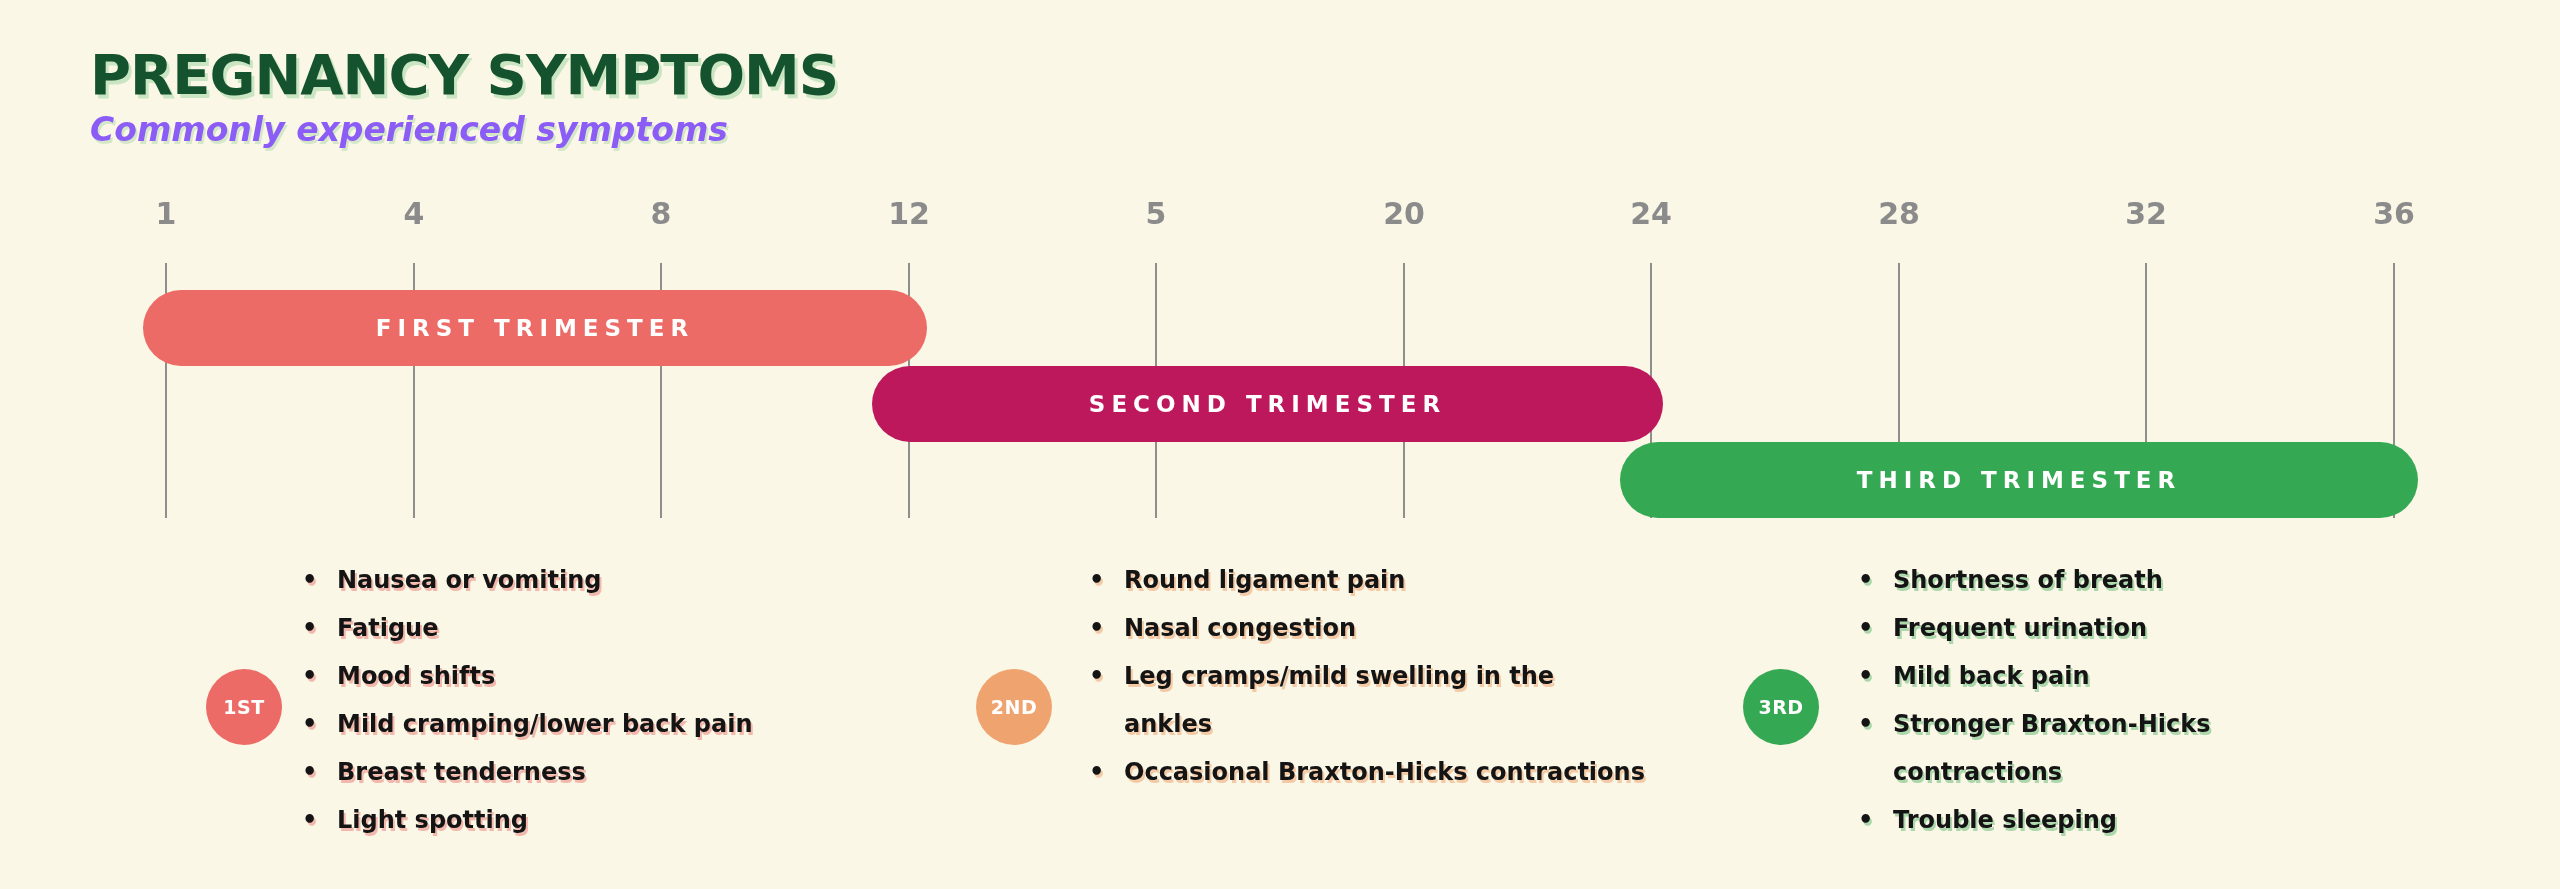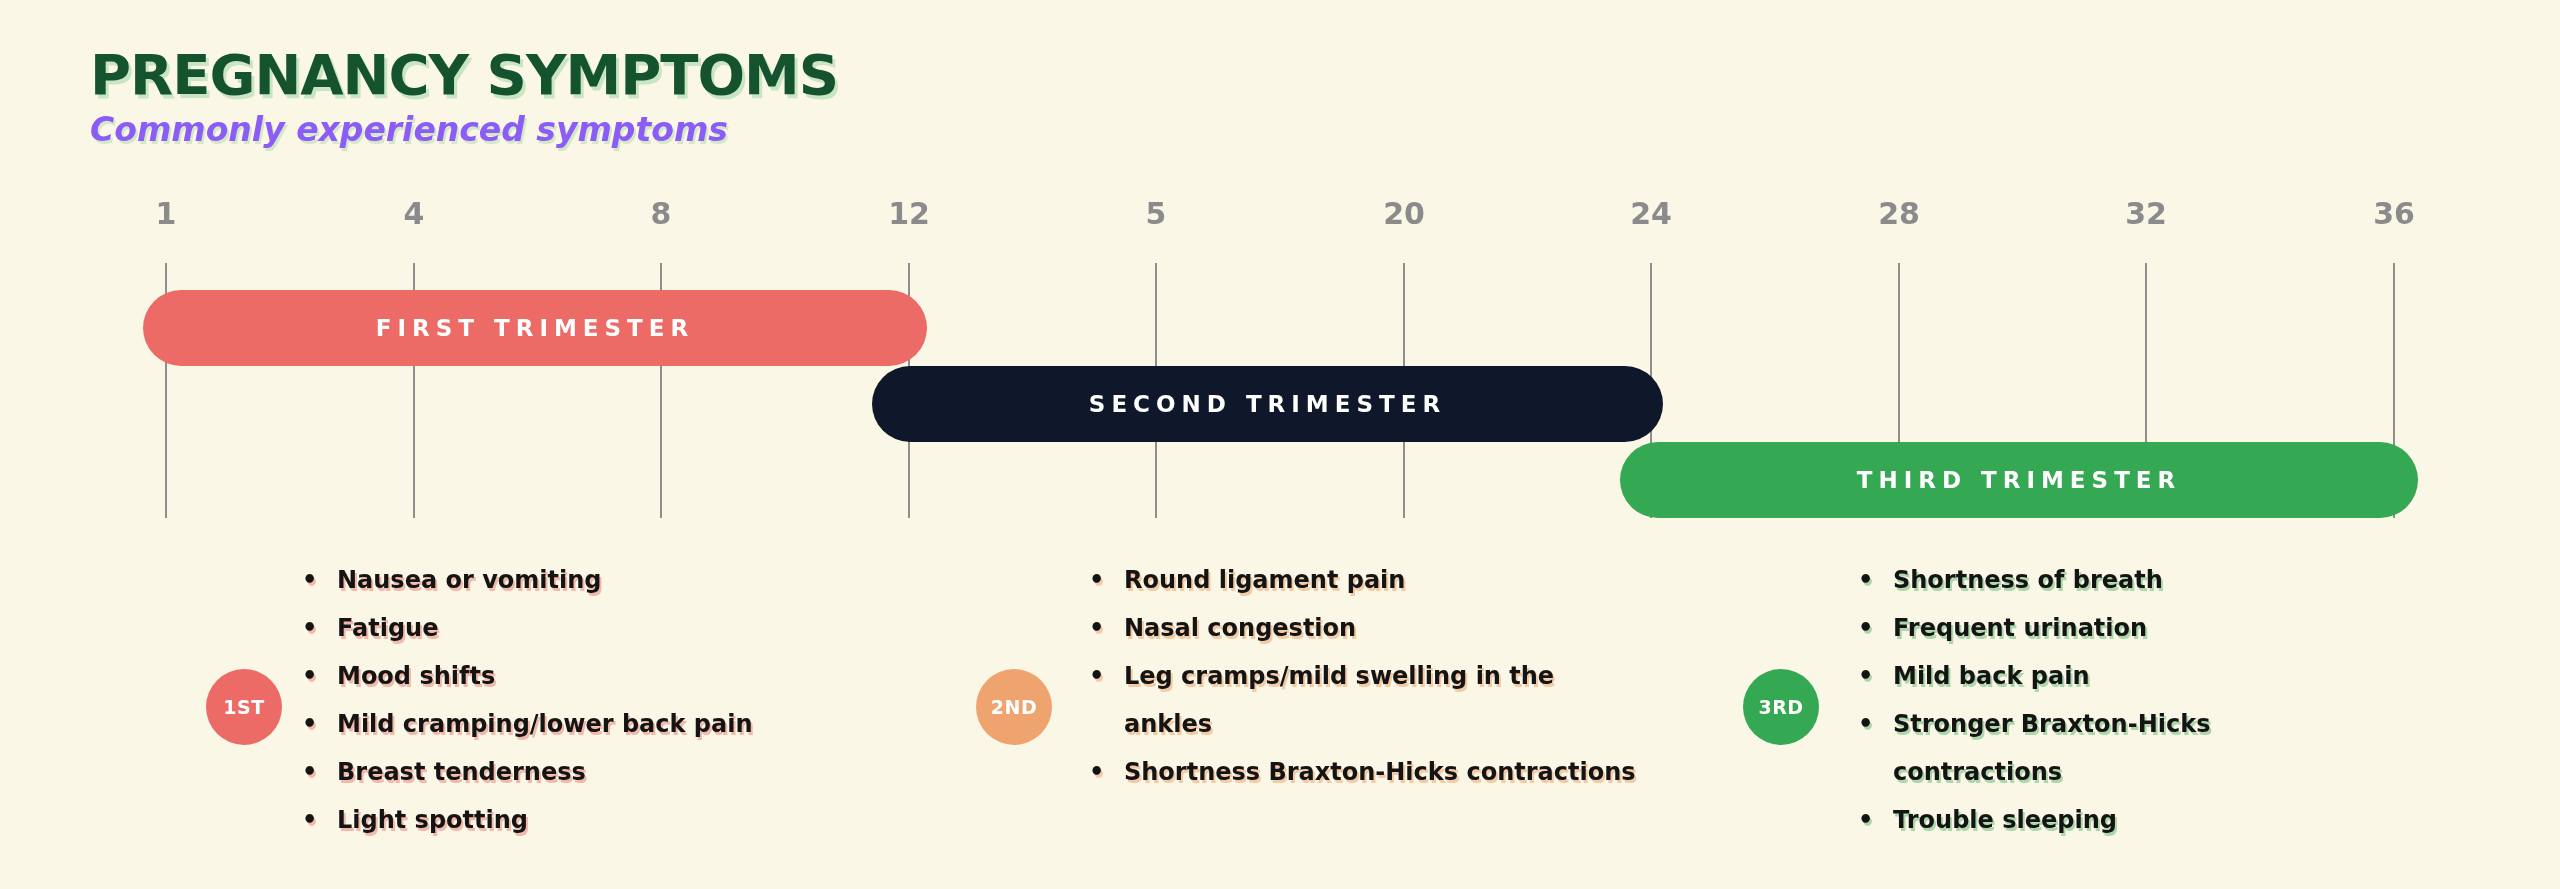--- a/index.html
+++ b/index.html
@@ -37,21 +37,21 @@
   
   .bar{
     position:absolute;height:76px;border-radius:38px;
     display:flex;align-items:center;justify-content:center;
   }
   .bar-label{
     color:#ffffff;font-size:23px;font-weight:bold;letter-spacing:6px;
     white-space:nowrap;
   }
   .bar-first {left:143px; top:290px;width:784px;background:#EC6B66;}
-  .bar-second{left:872px; top:366px;width:791px;background:#0f172a;}
+  .bar-second{left:872px; top:366px;width:791px;background:#be185d;}
   .bar-third {left:1620px;top:442px;width:798px;background:#35A853;}
 
   
   .badge{
     position:absolute;top:669px;width:76px;height:76px;border-radius:50%;
     display:flex;align-items:center;justify-content:center;
   }
   .badge-first {left:206px; background:#EC6B66;}
   .badge-second{left:976px; background:#EFA470;}
   .badge-third {left:1743px;background:#35A853;}
@@ -146,21 +146,21 @@
     <li>Light spotting</li>
   </ul>
 
   <div class="badge badge-second">
     <span class="badge-label">2ND</span>
   </div>
   <ul class="symptoms col-second">
     <li>Round ligament pain</li>
     <li>Nasal congestion</li>
     <li>Leg cramps/mild swelling in the ankles</li>
-    <li>Shortness Braxton-Hicks contractions</li>
+    <li>Occasional Braxton-Hicks contractions</li>
   </ul>
 
   <div class="badge badge-third">
     <span class="badge-label">3RD</span>
   </div>
   <ul class="symptoms col-third">
     <li>Shortness of breath</li>
     <li>Frequent urination</li>
     <li>Mild back pain</li>
     <li>Stronger Braxton-Hicks contractions</li>

